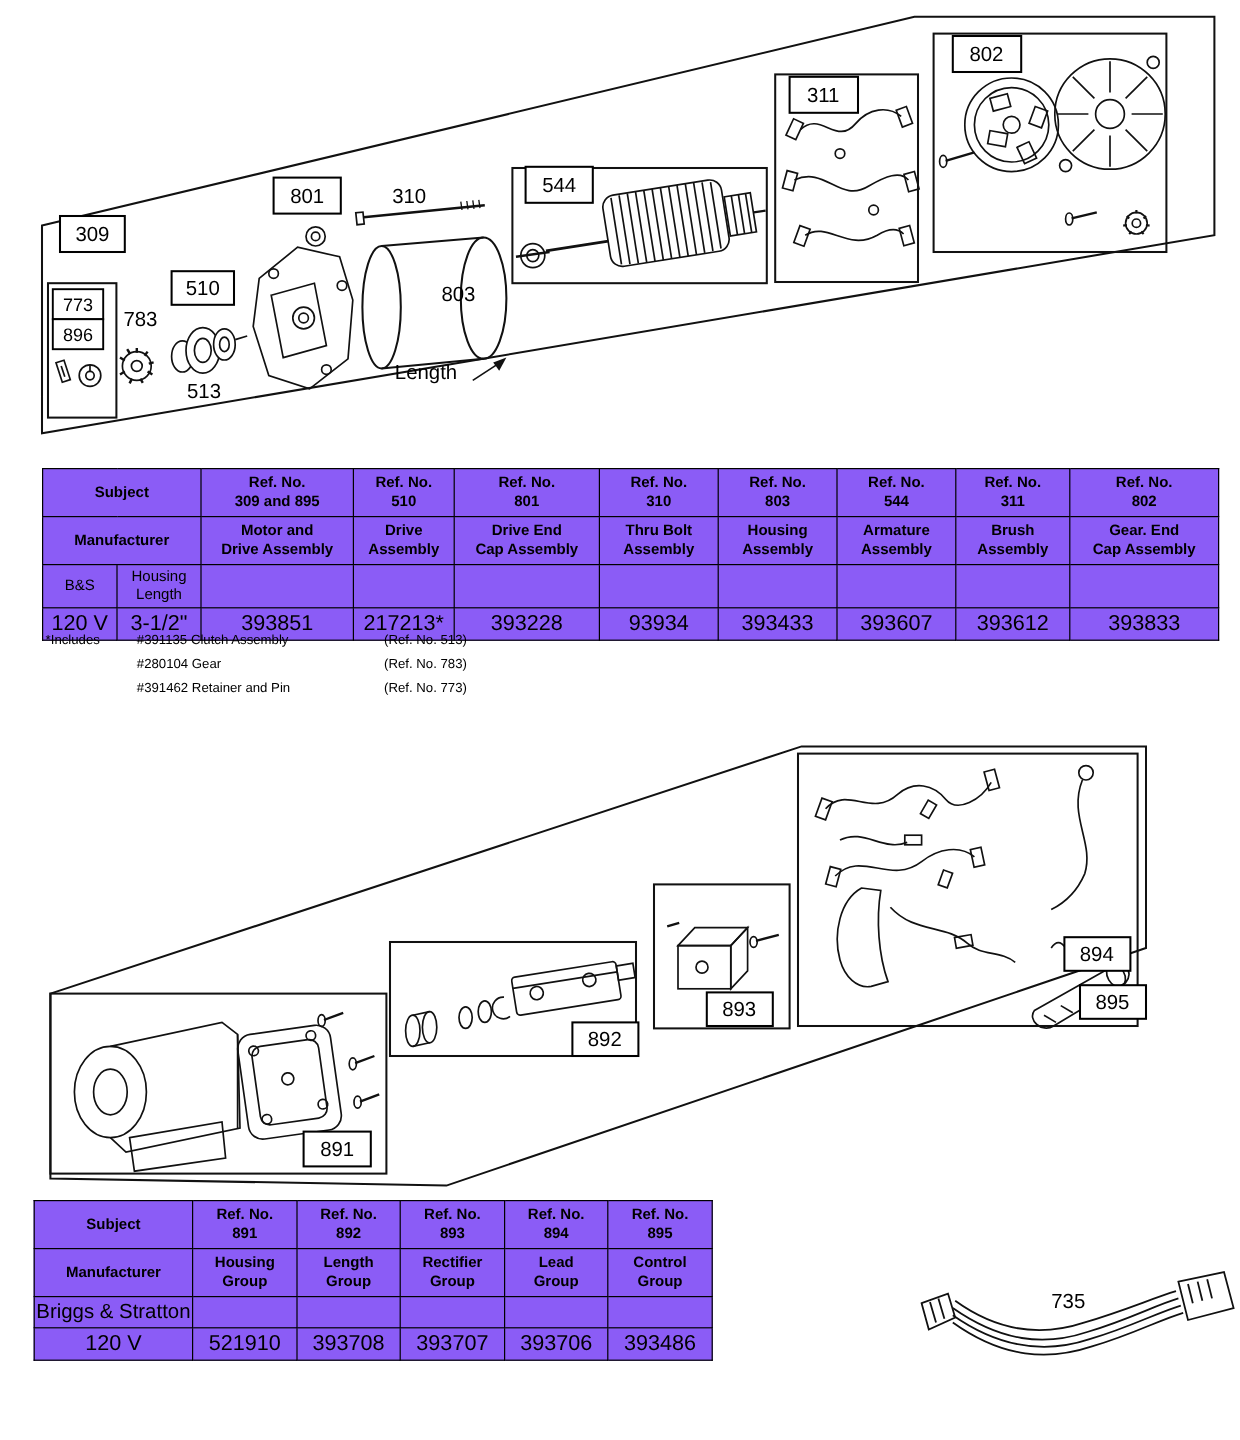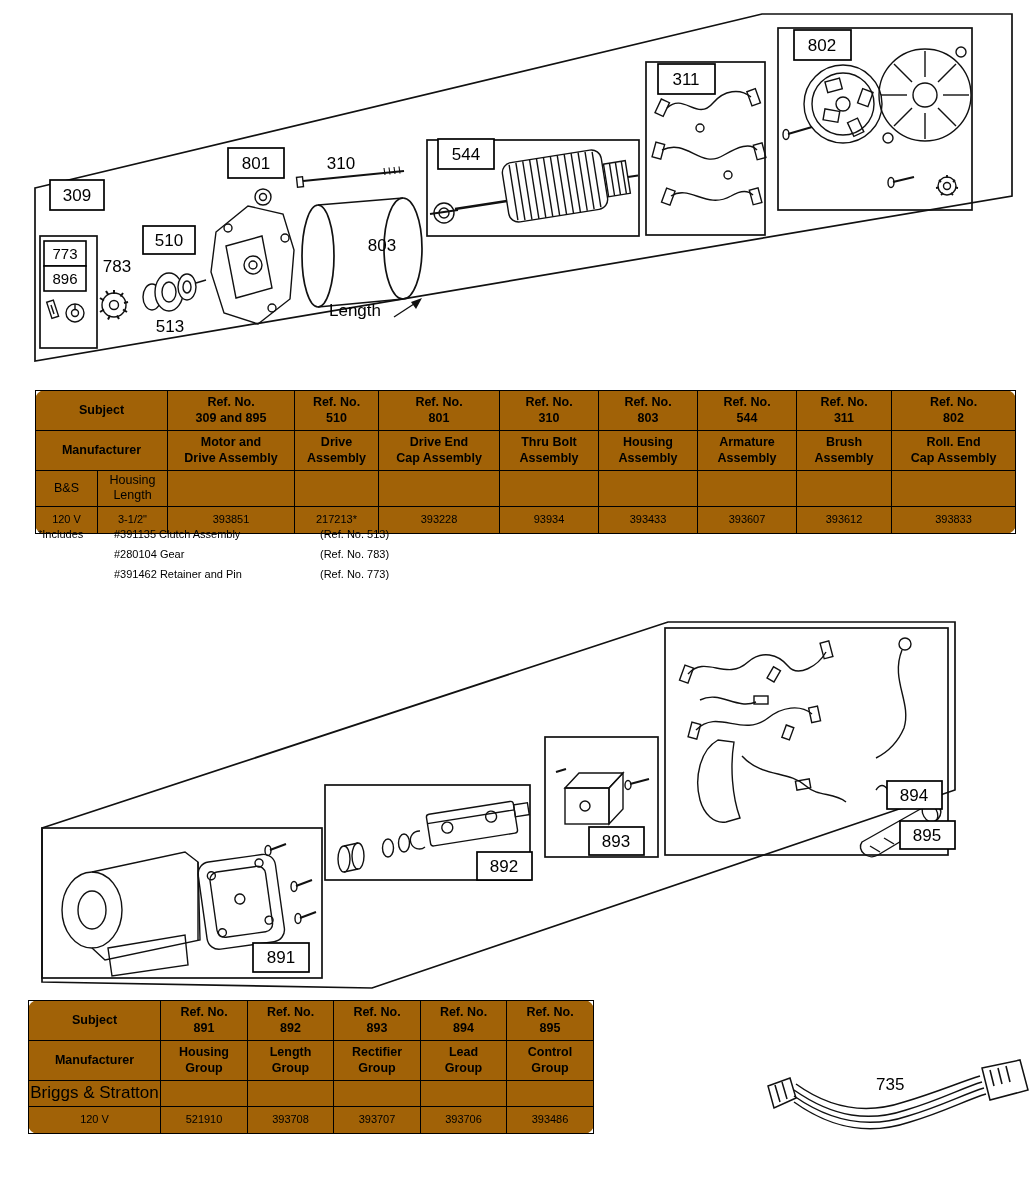--- a/index.html
+++ b/index.html
@@ -8,31 +8,31 @@
     width:1033px; height:1200px; position:relative;
     font-family:"Liberation Sans", sans-serif; color:#000;
   }
   .page { position:absolute; left:0; top:0; width:1033px; height:1200px; background:#fff; overflow:hidden; }
   svg { position:absolute; font-family:"Liberation Sans", sans-serif; }
   svg text { fill:#000; }
   .d1 { left:0; top:0; }
   .d2 { left:0; top:610px; }
   .d735 { left:750px; top:1058px; }
 
-  table.tbl { position:absolute; border-collapse:collapse; table-layout:fixed; background:#a16207;border-radius:10px; }
+  table.tbl { position:absolute; border-collapse:collapse; table-layout:fixed; background:#8b5cf6; }
   .tbl td {
     border:1.6px solid #000; text-align:center; vertical-align:middle;
     font-size:12.5px; line-height:1.22; padding:2px 1px; overflow:hidden;
   }
   .tbl tr.hrow td { font-weight:bold; }
   .t1 { left:35px; top:390px; }
   .t2 { left:28px; top:1000px; }
   .t1 tr.r1 td, .t1 tr.r2 td, .t2 tr.r1 td, .t2 tr.r2 td { height:40px; }
   .t1 tr.r3 td { height:34px; }
-  .t1 tr.r4 td, .t2 tr.r4 td { height:27px; font-size:11px; }
+  .t1 tr.r4 td, .t2 tr.r4 td { height:27px; font-size:18px; }
   .t2 tr.r3 td { height:24px; font-size:17px; }
   .small-sub { font-size:12px; }
 
   .fnotes { position:absolute; left:38px; top:524px; font-size:11px; }
   .fnrow { display:grid; grid-template-columns:76px 206px auto; line-height:20px; }
   .fn-ref { text-align:right; }
 </style>
 </head>
 <body>
 
@@ -270,21 +270,21 @@
       </tr>
       <tr class="r2 hrow">
         <td colspan="2">Manufacturer</td>
         <td><span>Motor and</span><br><span>Drive Assembly</span></td>
         <td><span>Drive</span><br><span>Assembly</span></td>
         <td><span>Drive End</span><br><span>Cap Assembly</span></td>
         <td><span>Thru Bolt</span><br><span>Assembly</span></td>
         <td><span>Housing</span><br><span>Assembly</span></td>
         <td><span>Armature</span><br><span>Assembly</span></td>
         <td><span>Brush</span><br><span>Assembly</span></td>
-        <td><span>Roll. End</span><br><span>Cap Assembly</span></td>
+        <td><span>Gear. End</span><br><span>Cap Assembly</span></td>
       </tr>
       <tr class="r3">
         <td>B&amp;S</td>
         <td class="small-sub"><span>Housing</span><br><span>Length</span></td>
         <td></td>
           <td></td>
         <td></td>
           <td></td>
         <td></td>
           <td></td>

